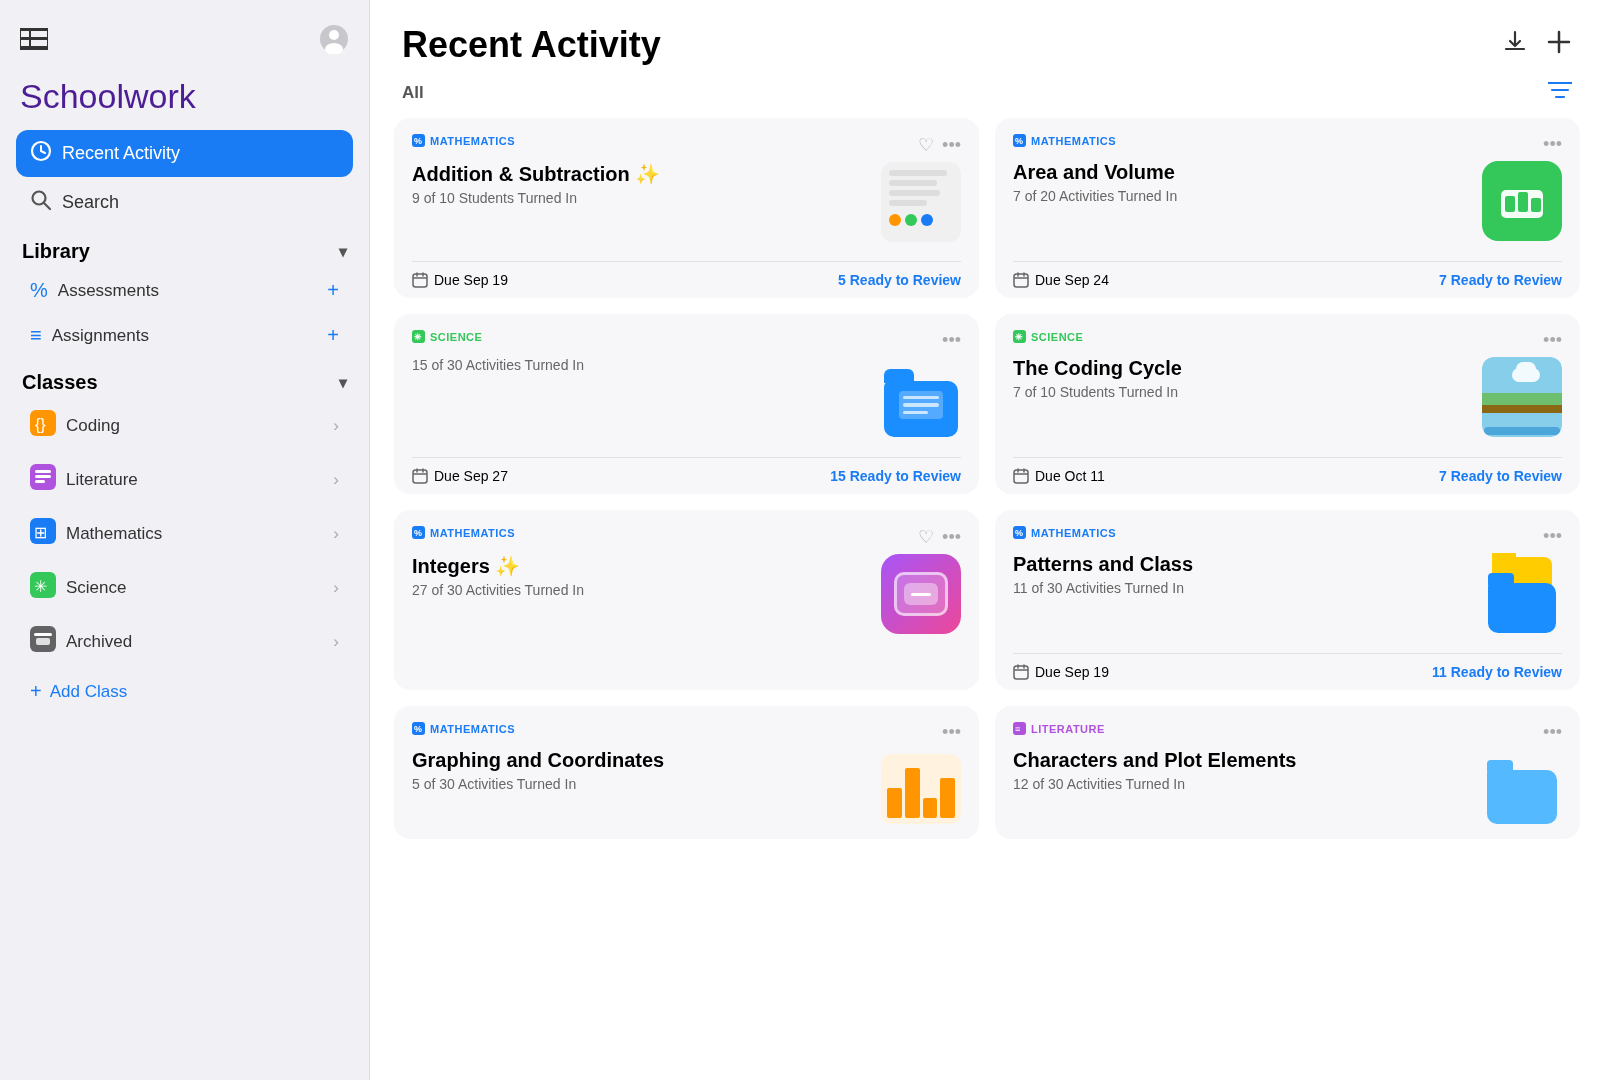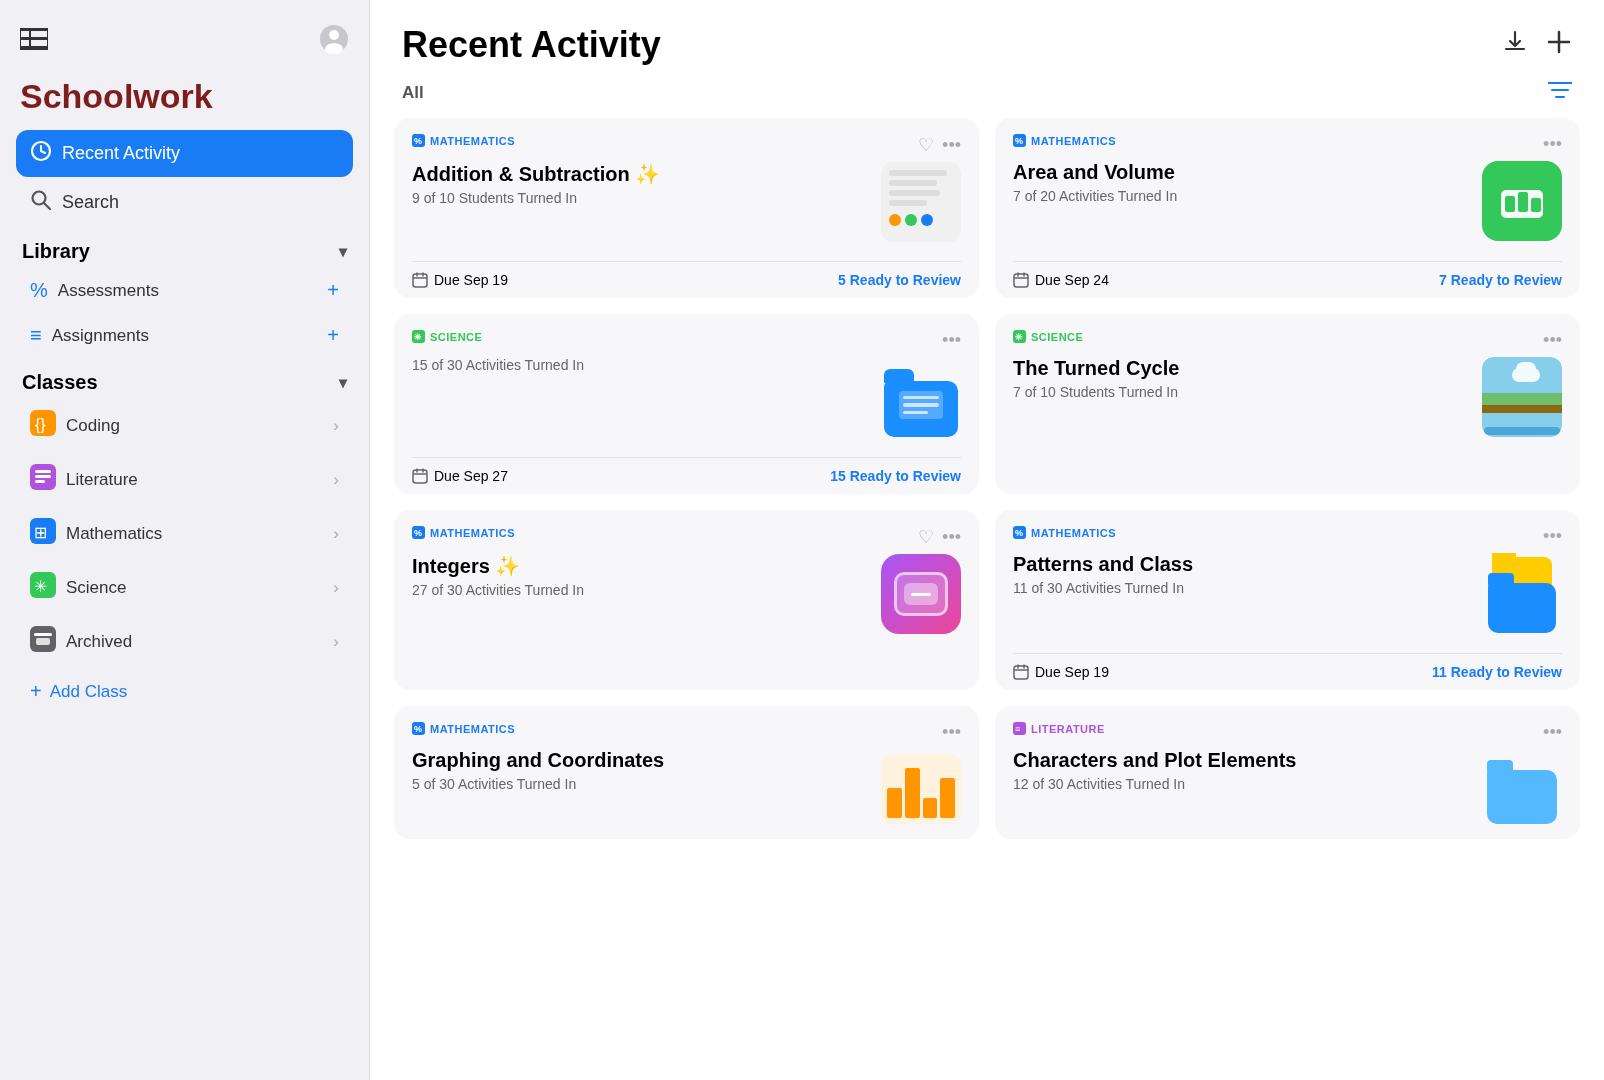--- a/index.html
+++ b/index.html
@@ -20,22 +20,22 @@
       display: flex;
       justify-content: space-between;
       align-items: center;
       margin-bottom: 16px;
     }
     .sidebar-icon-btn {
       background: none; border: none; cursor: pointer; padding: 4px;
     }
     .app-title {
       font-size: 34px;
-      font-weight: 700;
-      color: #7f1d1d;
+      font-weight: 400;
+      color: #4c1d95;
       margin-bottom: 14px;
       padding-left: 4px;
     }
     .nav-item {
       display: flex; align-items: center; gap: 10px;
       padding: 10px 14px;
       border-radius: 12px;
       cursor: pointer;
       font-size: 18px;
       font-weight: 500;
@@ -533,36 +533,48 @@
                 <text x="2" y="10" font-size="9" fill="white">✳</text>
               </svg>
             <span>SCIENCE</span>
           </span>
           <div class="card-actions">
             <button class="card-action-btn">•••</button>
           </div>
         </div>
         <div class="card-body">
           <div class="card-info">
-            <div class="card-title">The Turned Cycle</div>
+            <div class="card-title">The Coding Cycle</div>
             <div class="card-sub">7 of 10 Students Turned In</div>
           </div>
           <div class="card-thumb">
             <div style="width:80px;height:80px;background:#e8f4fd;border-radius:10px;overflow:hidden;display:flex;flex-direction:column;">
               <div style="background:#87ceeb;height:36px;display:flex;align-items:center;justify-content:center;">
                 <div style="width:20px;height:14px;background:#fff;border-radius:10px;box-shadow:8px 0 0 #fff, 4px -6px 0 #fff;opacity:0.9;"></div>
               </div>
               <div style="background:#6dbf6d;height:12px;"></div>
               <div style="background:#8B6914;height:8px;"></div>
               <div style="background:#87ceeb;height:24px;display:flex;align-items:flex-end;padding:2px;">
                 <div style="width:100%;height:8px;background:#4da6d9;border-radius:4px 4px 0 0;"></div>
               </div>
             </div>
           </div>
         </div>
+        <div class="card-footer">
+          <span class="card-due">
+            <svg width="16" height="16" viewBox="0 0 16 16" fill="none">
+                <rect x="1" y="2" width="14" height="13" rx="2.5" stroke="#666" stroke-width="1.5"></rect>
+                <line x1="5" y1="1" x2="5" y2="4" stroke="#666" stroke-width="1.5" stroke-linecap="round"></line>
+                <line x1="11" y1="1" x2="11" y2="4" stroke="#666" stroke-width="1.5" stroke-linecap="round"></line>
+                <line x1="1" y1="6" x2="15" y2="6" stroke="#666" stroke-width="1.5"></line>
+              </svg>
+            <span>Due Oct 11</span>
+          </span>
+          <span class="card-review">7 Ready to Review</span>
+        </div>
       </div>
 
       <div class="card">
         <div class="card-top">
           <span class="card-subject">
             <svg width="13" height="13" viewBox="0 0 13 13">
                 <rect width="13" height="13" rx="3" fill="#1a7cf4"></rect>
                 <text x="2" y="10" font-size="9" fill="white">%</text>
               </svg>
             <span>MATHEMATICS</span>

